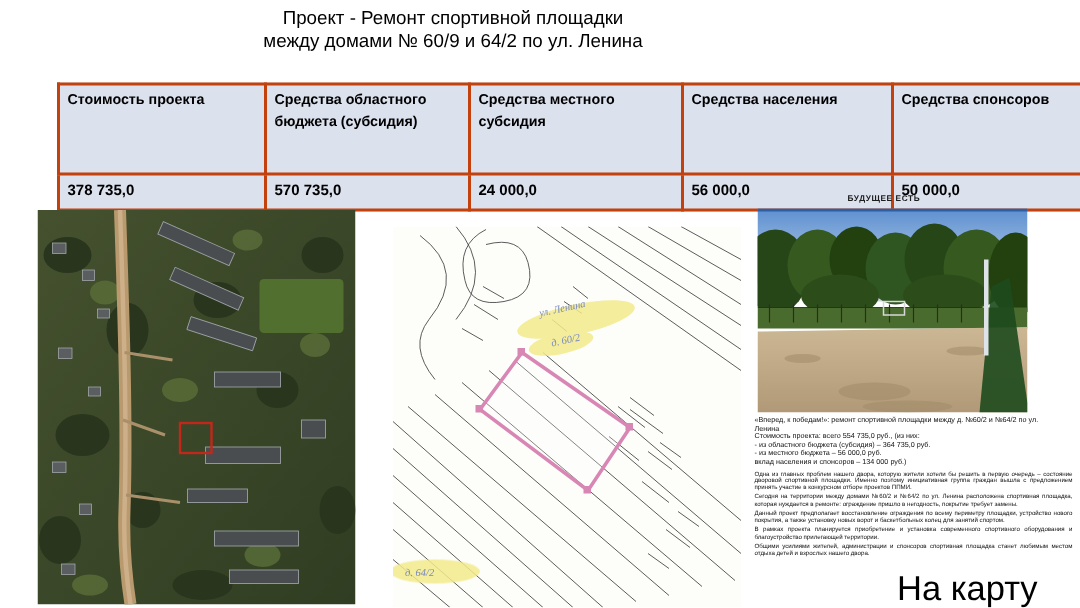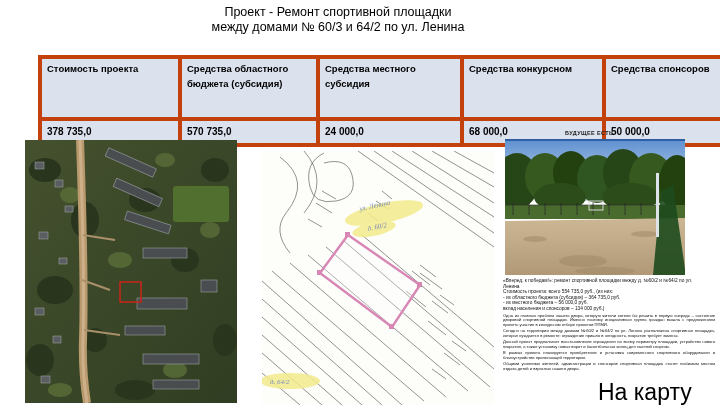--- a/index.html
+++ b/index.html
@@ -3,30 +3,30 @@
 <meta charset="utf-8">
 <style>
   html,body{margin:0;padding:0;}
   body{
     width:720px;height:405px;position:relative;overflow:hidden;
     background:#ffffff;font-family:"Liberation Sans",sans-serif;color:#000;
   }
   
   .slide-title{
     position:absolute;top:5px;left:0;width:604px;text-align:center;
-    font-size:12.5px;line-height:15px;color:#000;margin-left:36px;
+    font-size:12.5px;line-height:15px;color:#000;
   }
   
   .fund-table{
     position:absolute;left:38px;top:55px;width:644px;
     border-collapse:collapse;table-layout:fixed;
     background:#dbe1ed;
   }
   .fund-table td{
-    border:4px solid #c2410c;vertical-align:top;
+    border:2px solid #c2410c;vertical-align:top;
     padding:3px 5px;font-size:9.5px;font-weight:bold;line-height:1.55;
   }
   .fund-table tr.hdr td{height:52px;}
   .fund-table tr.val td{height:14px;font-size:10px;border-top-width:1px;}
   
   .future-label{
     position:absolute;left:565px;top:130px;font-size:5.5px;font-weight:bold;
     letter-spacing:.4px;color:#1c1c1c;
   }
   
@@ -45,37 +45,37 @@
     font-size:23px;line-height:25px;color:#000;text-decoration:none;
     cursor:pointer;background:transparent;border:none;padding:0;
     font-family:"Liberation Sans",sans-serif;
   }
 </style>
 </head>
 <body>
 
 <div class="slide-title">
   <div>Проект  - Ремонт спортивной площадки</div>
-  <div>между домами  № 60/3 и 64/2 по ул. Ленина</div>
+  <div>между домами  № 60/9 и 64/2 по ул. Ленина</div>
 </div>
 
 <table class="fund-table">
   <tbody>
       <tr class="hdr">
     <td style="width:126px">Стоимость проекта</td>
     <td style="width:124px">Средства областного бюджета (субсидия)</td>
     <td style="width:130px">Средства местного субсидия</td>
-    <td style="width:128px">Средства конкурсном</td>
+    <td style="width:128px">Средства населения</td>
     <td style="width:126px">Средства спонсоров</td>
   </tr>
   <tr class="val">
     <td>378 735,0</td>
     <td>570 735,0</td>
     <td>24 000,0</td>
-    <td>68 000,0</td>
+    <td>56 000,0</td>
     <td>50 000,0</td>
   </tr>
 </tbody>
   </table>
 
 <div class="future-label">БУДУЩЕЕ ЕСТЬ</div>
 
 <svg class="sat-map" viewBox="0 0 212 263">
   <defs>
     <linearGradient id="satBase" x1="0" y1="0" x2="1" y2="1">

